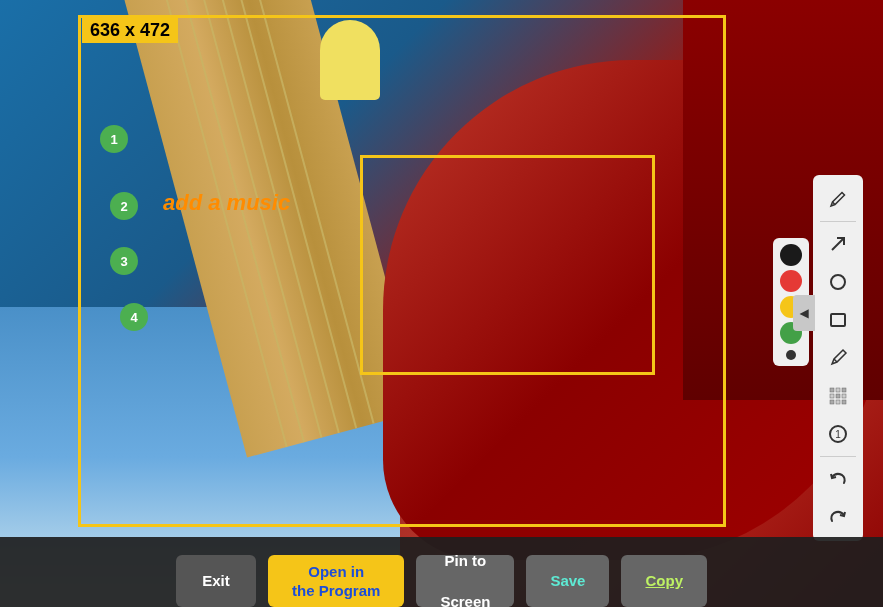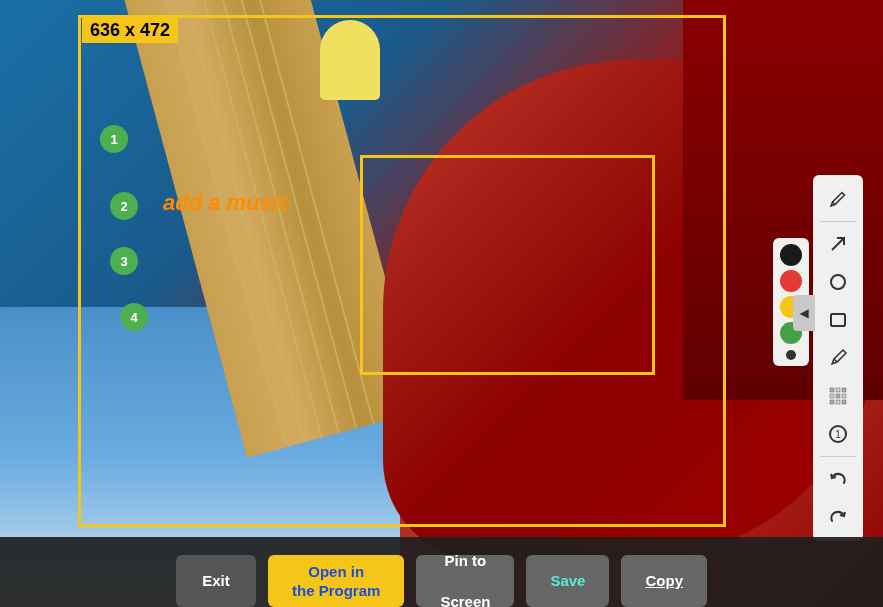--- a/index.html
+++ b/index.html
@@ -296,21 +296,21 @@
     }
 
     .btn-save {
       background: #666;
       color: #5eead4;
       min-width: 80px;
     }
 
     .btn-copy {
       background: #666;
-      color: #ffffff;
+      color: #bef264;
       min-width: 80px;
       text-decoration: underline;
     }
 
     
     .icon-svg {
       width: 20px;
       height: 20px;
     }
   </style>

